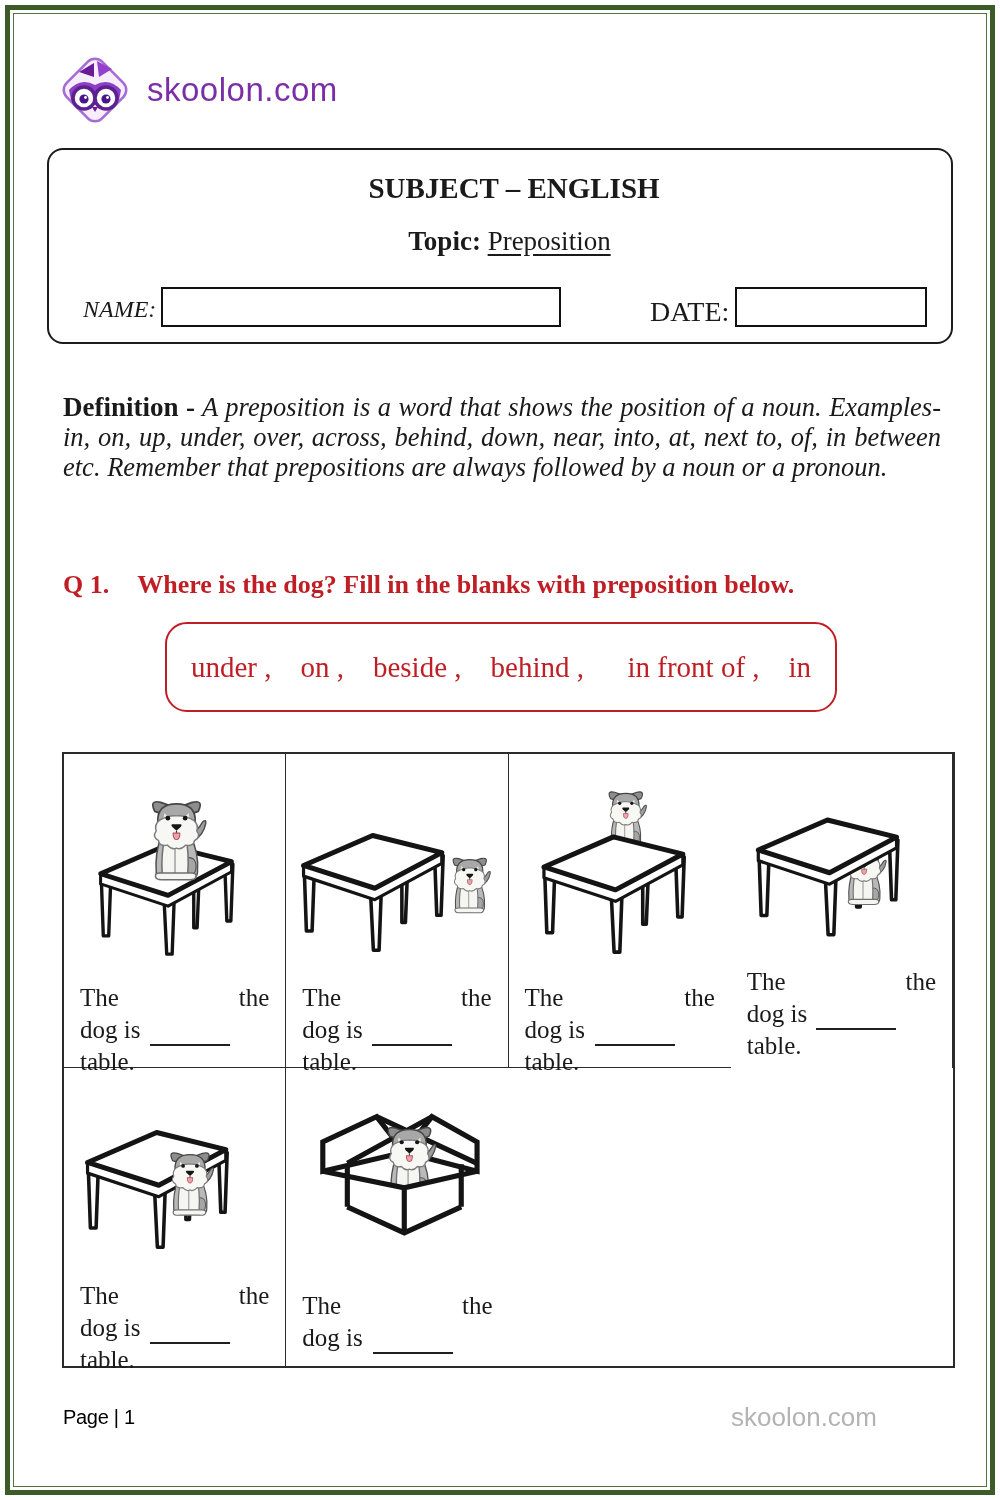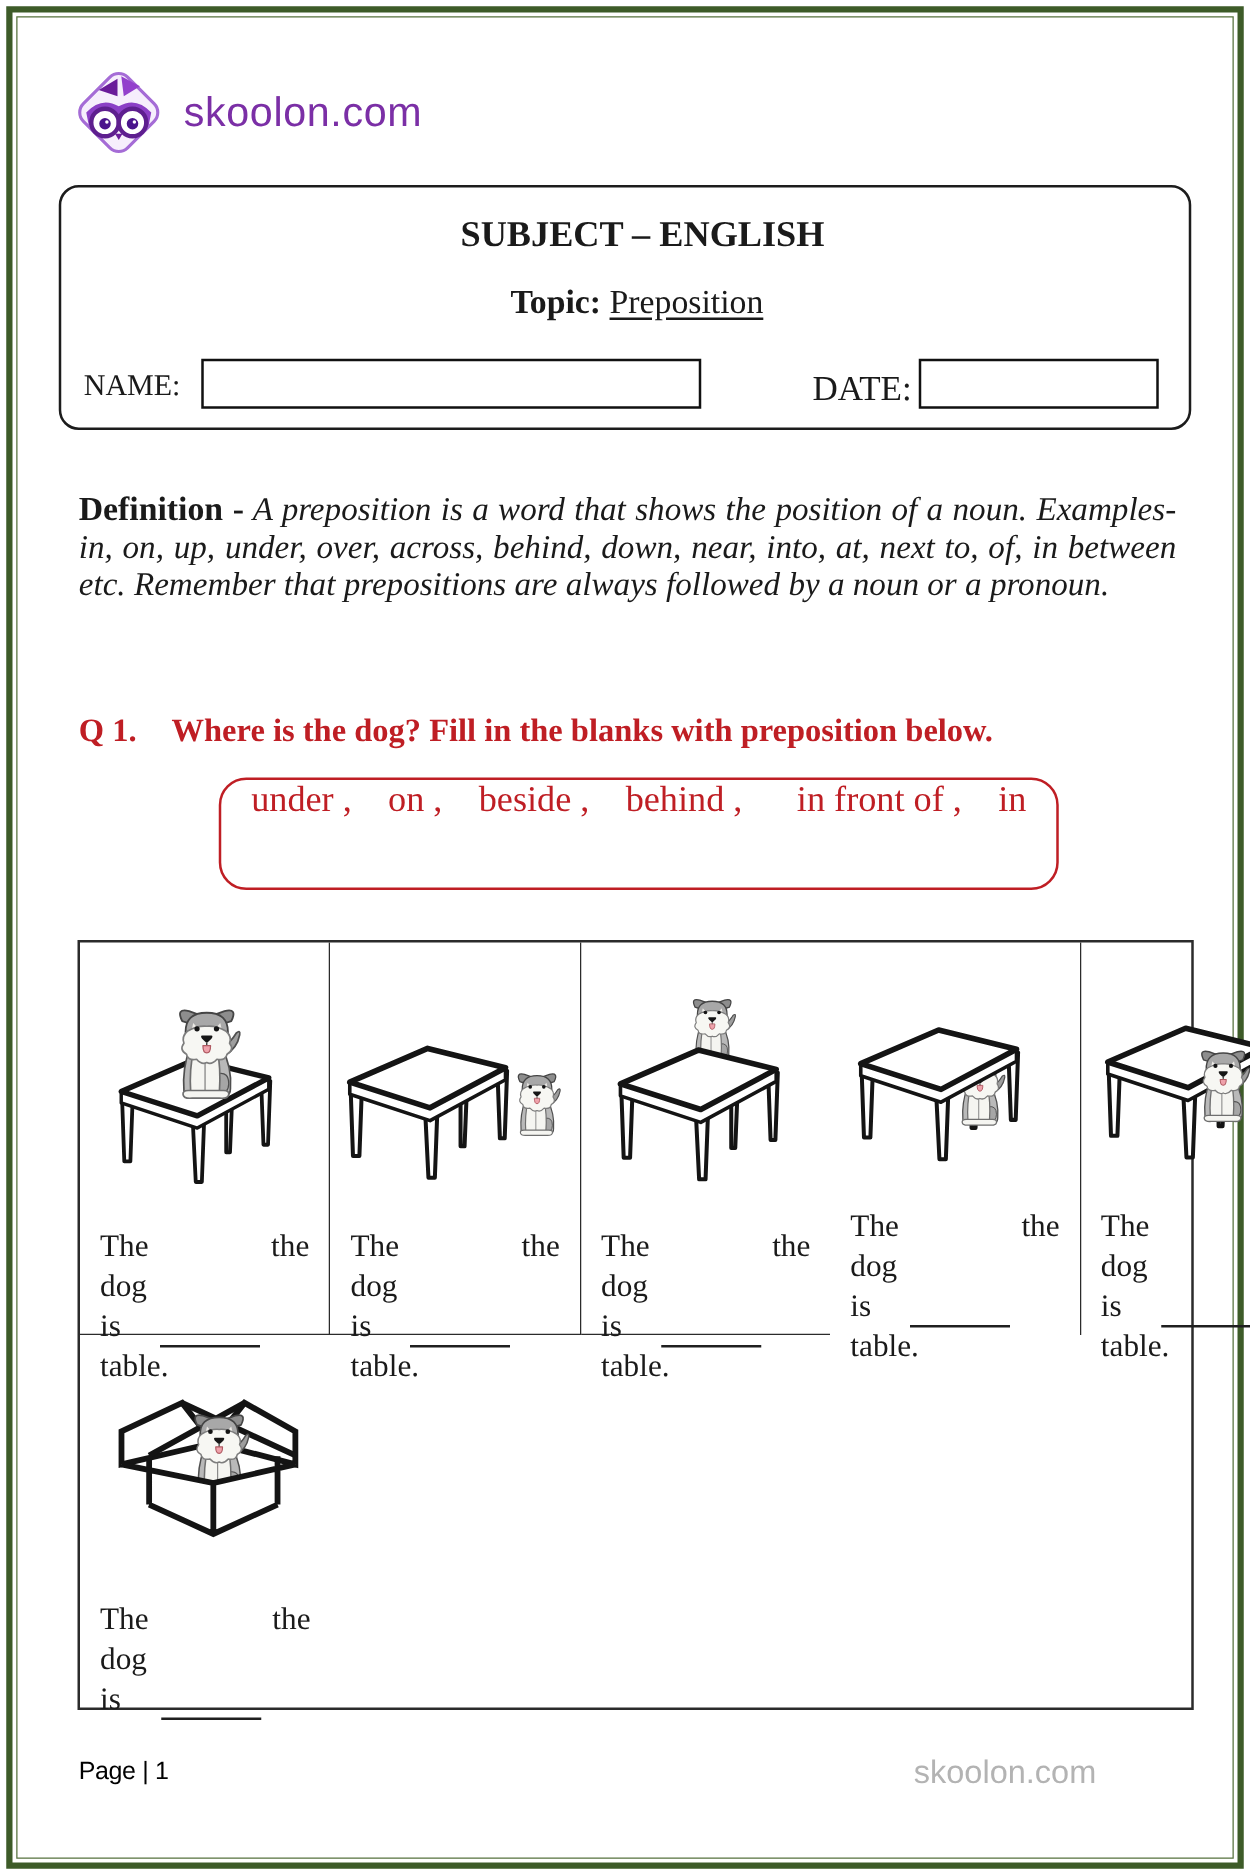--- a/index.html
+++ b/index.html
@@ -21,41 +21,41 @@
   
   .logo{position:absolute;left:55px;top:50px;display:flex;align-items:center;gap:12px;}
   .logo-text{font-family:"Liberation Sans", sans-serif;font-size:33px;color:var(--brand-purple);letter-spacing:.5px;}
 
   
   .header-box{position:absolute;left:47px;top:148px;width:906px;height:196px;border:2px solid #1c1c1c;border-radius:16px;}
   .subject-title{position:absolute;left:0;right:0;top:22px;text-align:center;font-weight:bold;font-size:29px;margin-left:28px;}
   .topic-line{position:absolute;left:0;right:0;top:76px;text-align:center;font-size:27px;padding-left:19px;}
   .topic-label{font-weight:bold;}
   .topic-value{text-decoration:underline;text-underline-offset:4px;}
-  .name-label{position:absolute;left:18px;top:146px;font-size:24px;}
+  .name-label{position:absolute;left:34px;top:146px;font-size:24px;font-style:italic;}
   .name-box{position:absolute;left:112px;top:137px;width:400px;height:40px;border:2.5px solid #111;background:#fff;}
   .date-label{position:absolute;left:601px;top:146px;font-size:28px;}
   .date-box{position:absolute;left:686px;top:137px;width:192px;height:40px;border:2.5px solid #111;background:#fff;}
 
   
   .definition{position:absolute;left:63px;top:392px;width:878px;font-size:26.5px;line-height:30px;text-align:justify;font-style:italic;}
   .definition b{font-style:normal;font-weight:bold;font-size:27px;}
 
   
   .question{position:absolute;left:63px;top:570px;width:880px;color:var(--accent-red);font-weight:bold;font-size:26px;}
   .q-num{margin-right:28px;}
 
   
-  .word-bank{position:absolute;left:175px;top:622px;width:672px;height:90px;border:2.5px solid var(--accent-red);border-radius:22px;
-    display:flex;justify-content:center;}
+  .word-bank{position:absolute;left:165px;top:622px;width:672px;height:90px;border:2.5px solid var(--accent-red);border-radius:22px;
+    display:flex;align-items:center;justify-content:center;}
   .word-bank-text{color:var(--accent-red);font-size:29px;}
 
   
   .grid{position:absolute;left:62px;top:752px;width:893px;border:2px solid #2b2b2b;display:grid;
-    grid-template-columns:1fr 1fr 1fr 1fr 1fr;grid-template-rows:314px 298px;background:#fff;}
+    grid-template-columns:1fr 1fr 1fr 1fr;grid-template-rows:314px 298px;background:#fff;}
   .cell{border-right:1.5px solid #2b2b2b;border-bottom:1.5px solid #2b2b2b;display:flex;flex-direction:column;}
   .cell:nth-child(3n){border-right:none;}
   .cell:nth-child(n+4){border-bottom:none;}
   .cell-img{width:100%;flex:0 0 auto;}
   .cell:nth-child(-n+3) .cell-img{height:228px;}
   .cell:nth-child(n+4) .cell-img{height:212px;}
   .cell-text{margin-top:auto;padding:0 16px 12px 16px;font-size:25px;line-height:32px;}
   .sent-line1{display:flex;align-items:baseline;}
   .blank{flex:1;border-bottom:2px solid #1f1f1f;margin:0 9px;align-self:flex-end;height:6px;min-width:80px;}
 

